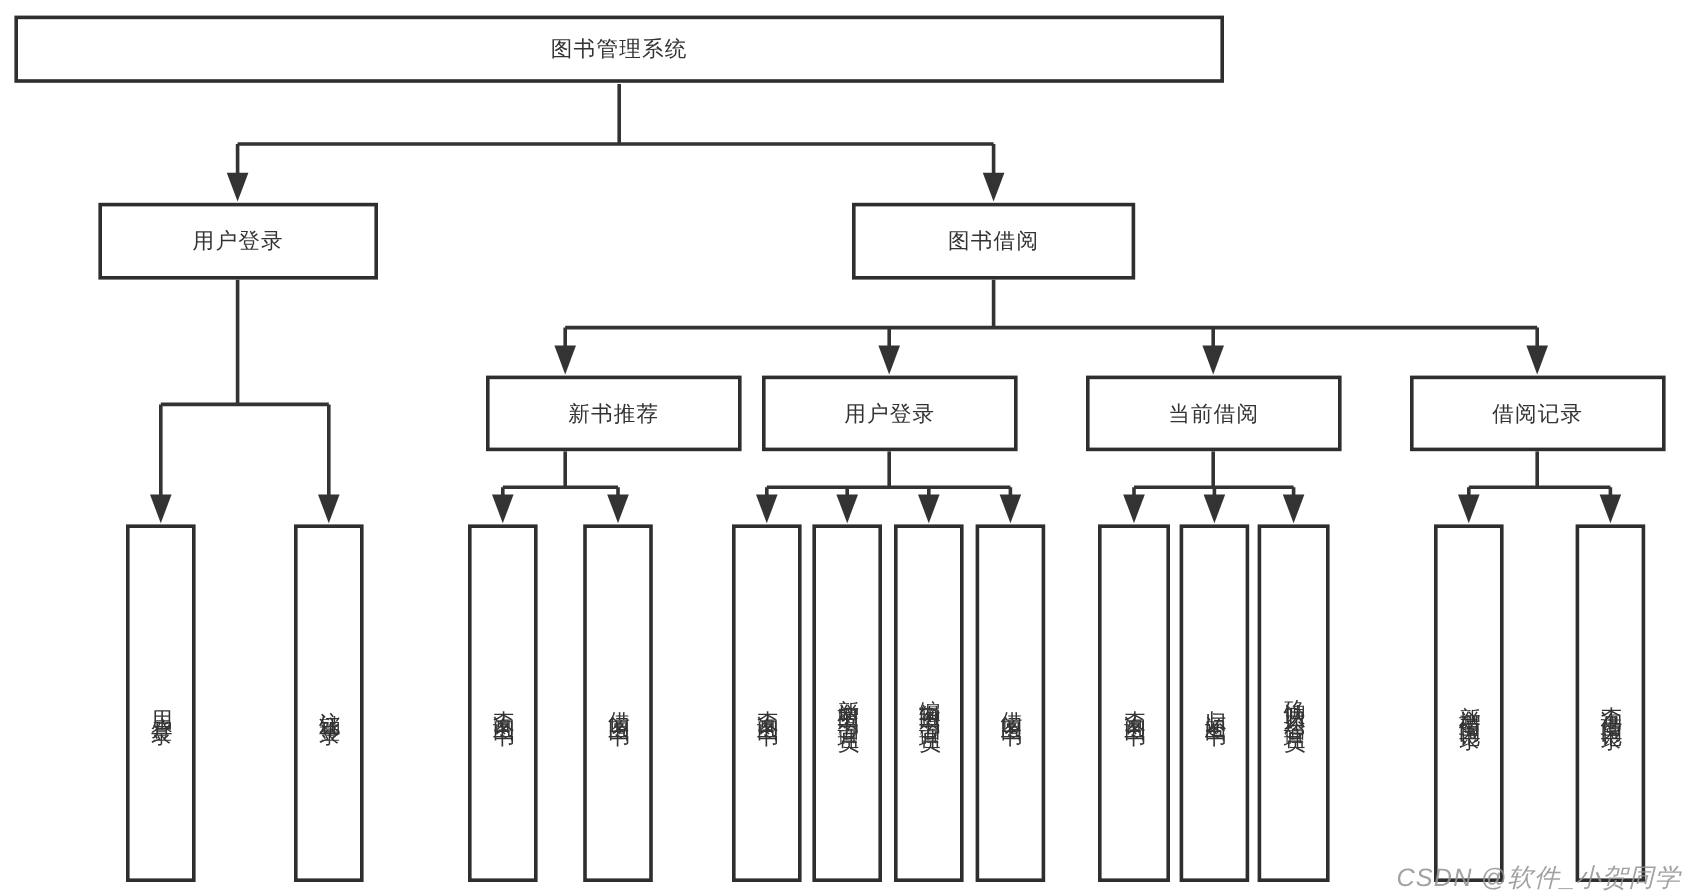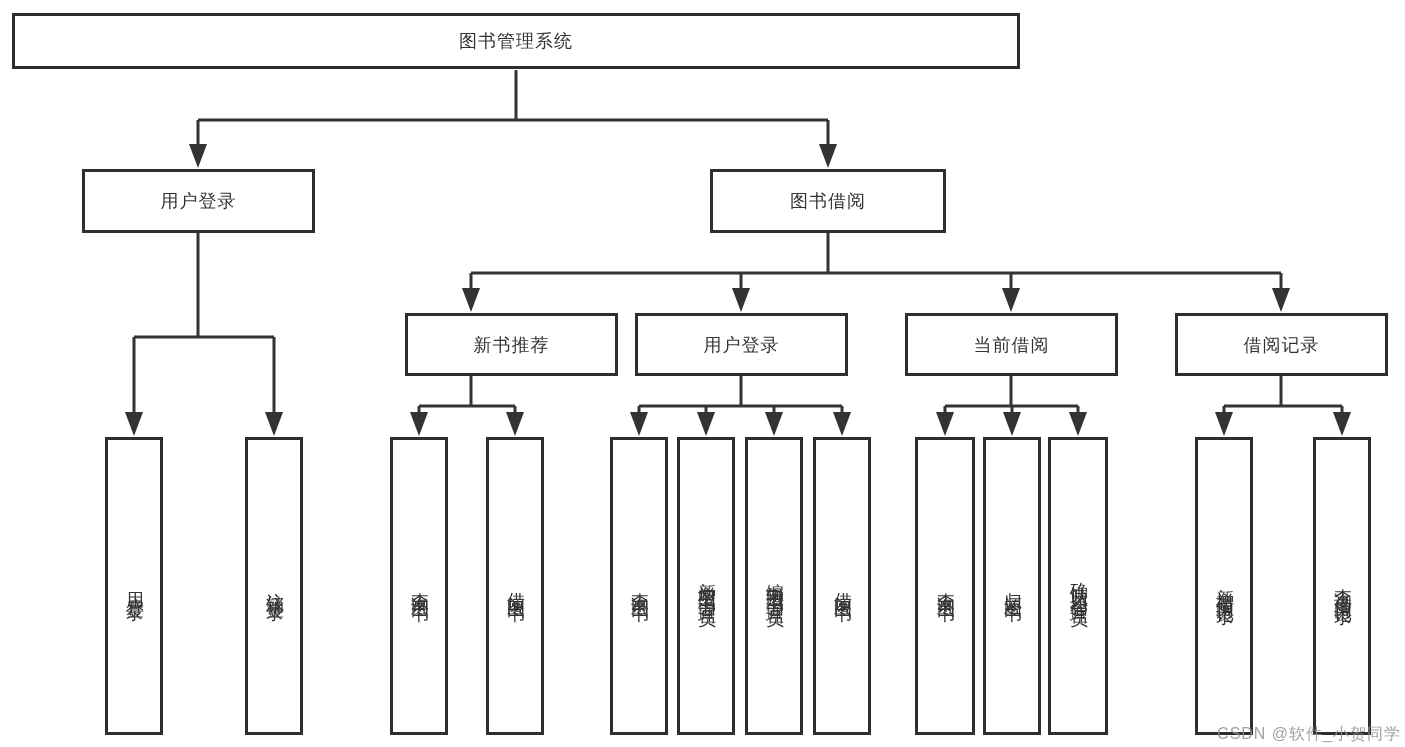--- a/index.html
+++ b/index.html
@@ -37,25 +37,26 @@
     writing-mode: vertical-rl;
     text-orientation: mixed;
     letter-spacing: 4px;
     line-height: 1.1;
     white-space: nowrap;
   }
   #watermark {
     position: absolute;
     right: 4px;
     bottom: 2px;
-    font-size: 16px;
+    font-size: 21px;
     letter-spacing: 1px;
     color: rgba(148, 148, 148, 0.88);
     z-index: 5;
     white-space: nowrap;
+    font-style: italic;
   }
 </style>
 </head>
 <body>
 
 <div id="canvas">
 
   <svg id="connectors" viewBox="0 0 1405 747" xmlns="http://www.w3.org/2000/svg">
     <g stroke="#333333" stroke-width="3" fill="none">
 

